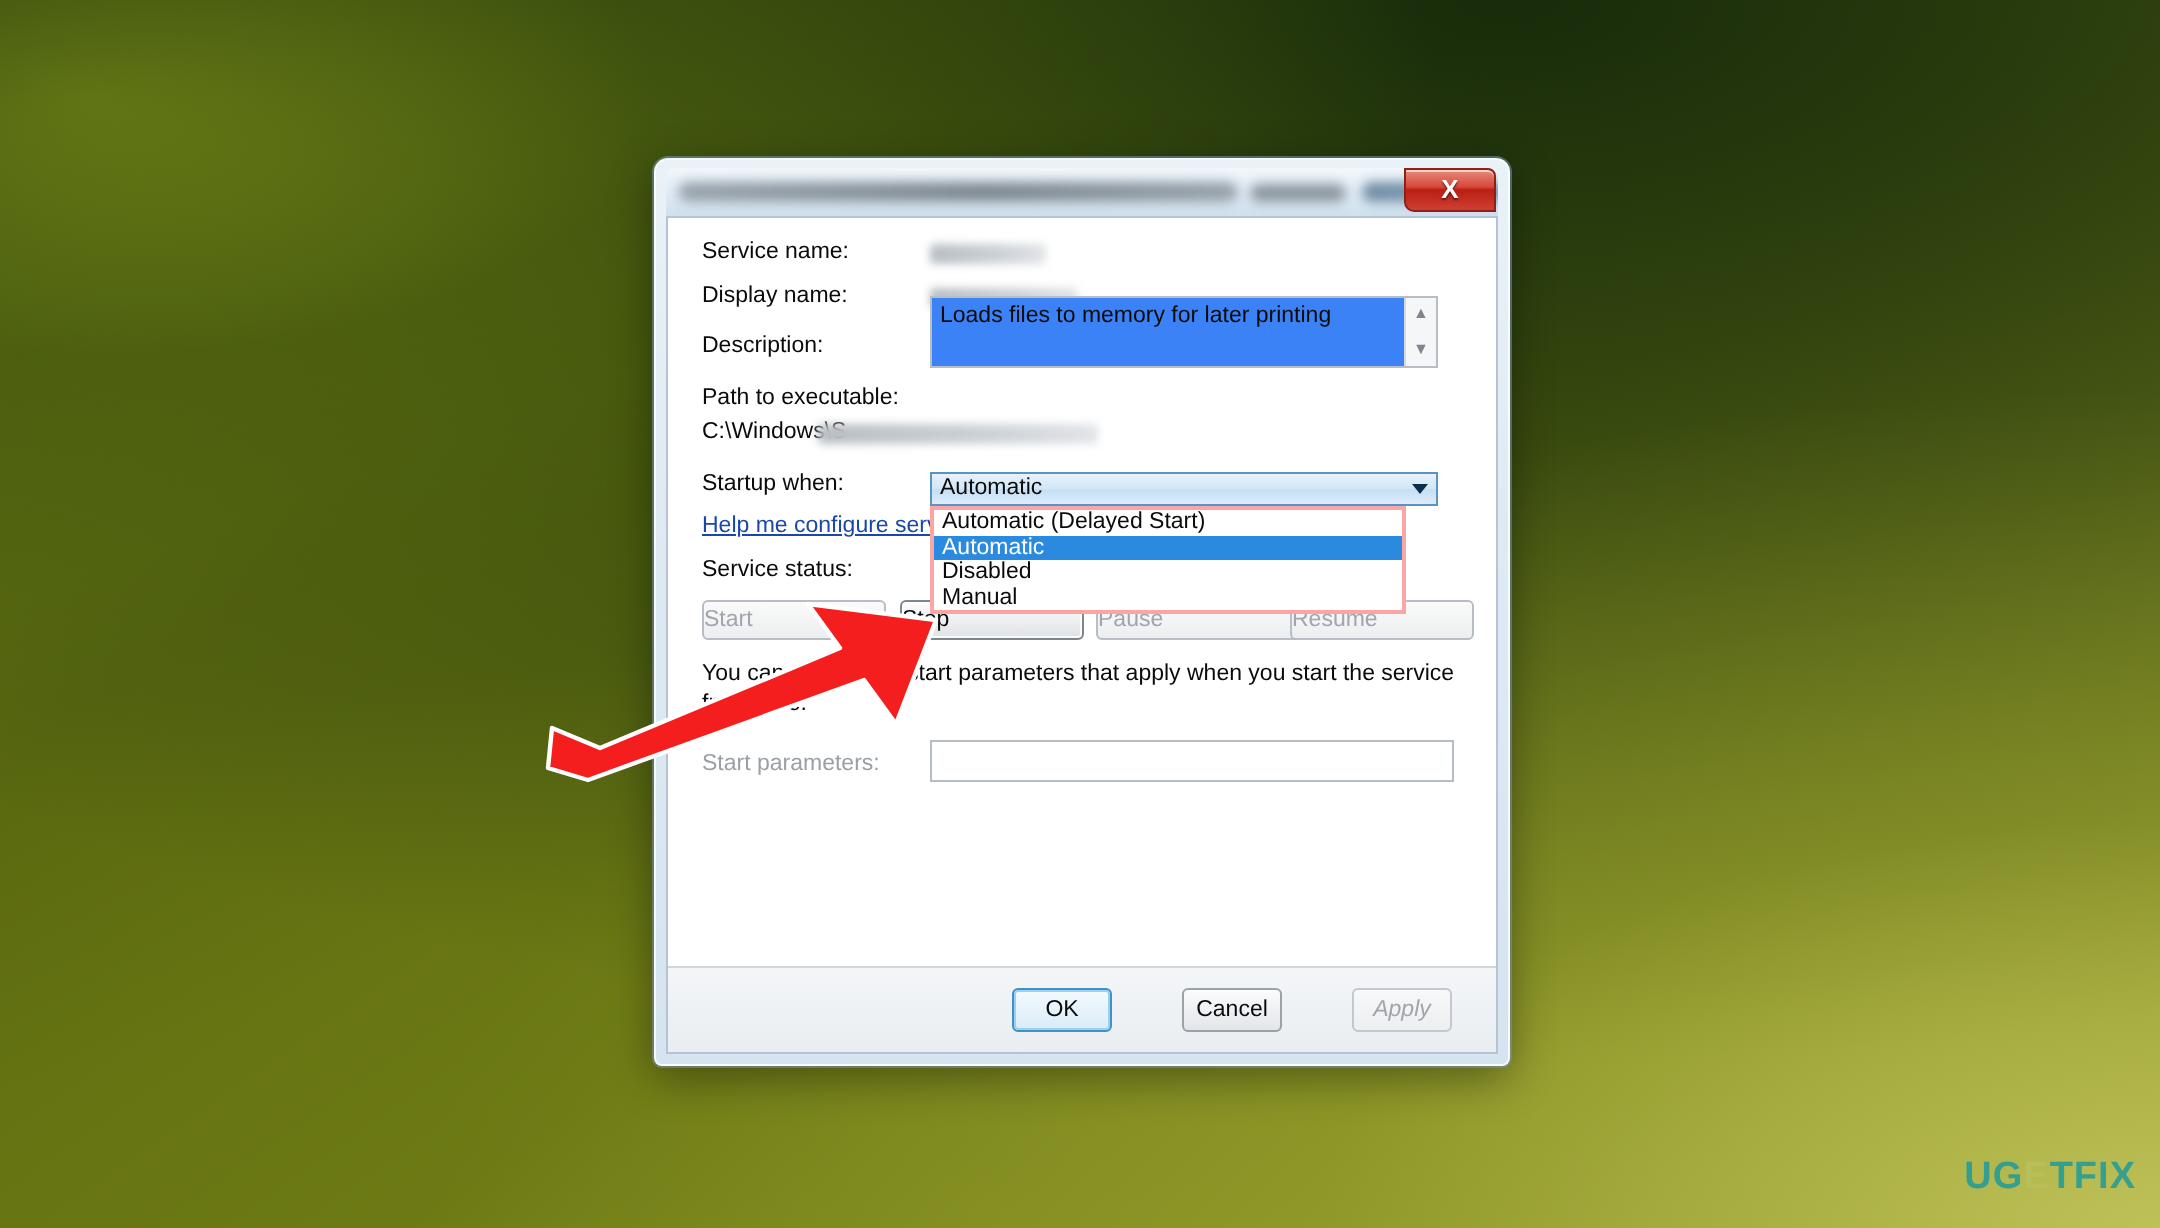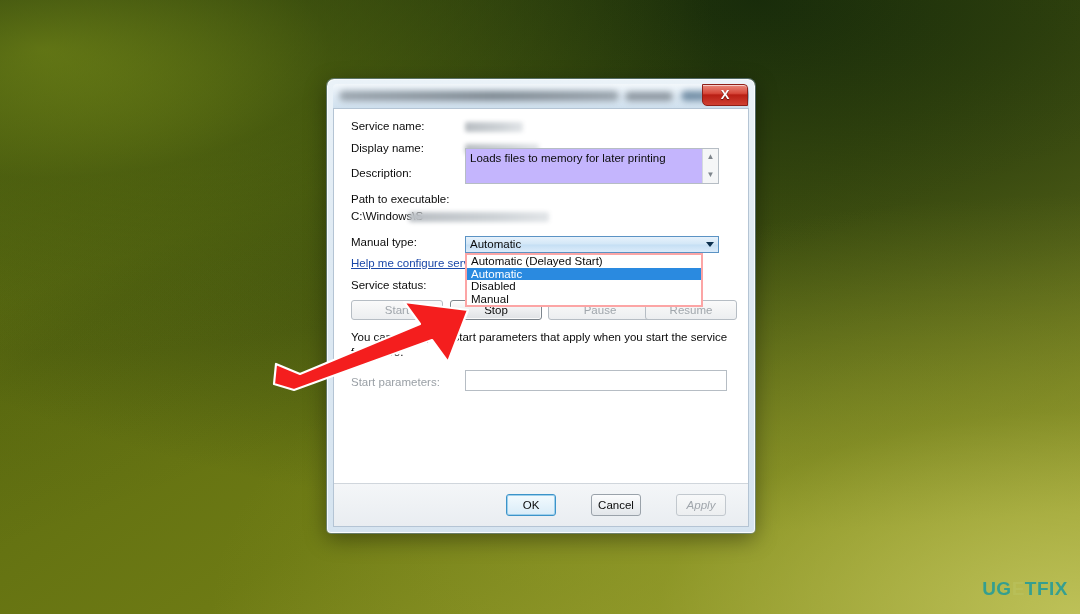--- a/index.html
+++ b/index.html
@@ -72,21 +72,21 @@
     border-bottom:1px solid #fff;z-index:3;
   }
   
   #form{position:absolute;left:0;top:22px;right:0;bottom:42px;background:#fff;}
   .lbl{position:absolute;font-size:11.5px;color:#0b0b0b;white-space:nowrap;}
   .lbl.dim{color:#9aa0a6;text-align:center;}
   .blurfield{position:absolute;height:10px;border-radius:2px;filter:blur(2.2px);
              background:linear-gradient(90deg,#b9bec3,#cdd2d6 60%,#e2e5e8);}
   #descbox{
     position:absolute;left:131px;top:17px;width:254px;height:36px;
-    border:1px solid #b6bdc4;box-sizing:border-box;background:#c4b5fd;
+    border:1px solid #b6bdc4;box-sizing:border-box;background:#3b82f6;
   }
   #desctext{position:absolute;left:4px;top:3px;font-size:11.5px;color:#0b0b0b;white-space:nowrap;}
   #descscroll{
     position:absolute;right:0;top:0;width:15px;height:34px;
     background:#f5f6f7;border-left:1px solid #d4d9de;
   }
   .sbtn{position:absolute;left:0;width:15px;height:16px;color:#7e858c;font-size:8px;text-align:center;line-height:16px;}
   .sbtn.up{top:0;}
   .sbtn.dn{top:18px;}
   
@@ -100,21 +100,21 @@
     border-left:4px solid transparent;border-right:4px solid transparent;border-top:5px solid #0b2f4d;}
   #droplist{
     position:absolute;left:131px;top:122px;width:238px;
     background:#fff;border:2px solid #fca5a5;box-sizing:border-box;z-index:20;
   }
   .dopt{height:12.5px;line-height:12.5px;font-size:11.5px;color:#0b0b0b;padding:0 0 0 4px;white-space:nowrap;}
   .dopt.sel{background:#2a8ae0;color:#fff;}
   #helplink{position:absolute;left:17px;top:126px;font-size:11.5px;color:#1b48a8;text-decoration:underline;white-space:nowrap;}
   
   .svcbtn{
-    position:absolute;top:169px;height:20px;line-height:19px;text-align:center;
+    position:absolute;top:169px;height:20px;line-height:19px;
     font-size:11.5px;border:1px solid #b6bdc4;box-sizing:border-box;border-radius:3px;
     background:linear-gradient(180deg,#fafafa,#eceef0);color:#a0a6ac;
   }
   .svcbtn.enabled{color:#0b0b0b;border-color:#7d858d;
     background:linear-gradient(180deg,#fdfdfd,#dfe2e5);box-shadow:inset 0 0 0 1px rgba(255,255,255,.8);}
   #hinttext{position:absolute;left:17px;top:199px;width:392px;font-size:11.5px;color:#0b0b0b;line-height:15px;}
   #paramsbox{
     position:absolute;left:131px;top:239px;width:262px;height:21px;
     border:1px solid #b6bdc4;box-sizing:border-box;background:#fff;
   }
@@ -174,21 +174,21 @@
         <div id="descscroll">
           <div class="sbtn up">▲</div>
           <div class="sbtn dn">▼</div>
         </div>
       </div>
 
       <div class="lbl" style="left:17px;top:62px;">Path to executable:</div>
       <div class="lbl" style="left:17px;top:79px;">C:\Windows\S</div>
       <div class="blurfield" style="left:75px;top:81px;width:140px;"></div>
 
-      <div class="lbl" style="left:17px;top:105px;">Manual type:</div>
+      <div class="lbl" style="left:17px;top:105px;">Startup when:</div>
 
       <div id="combo">
         <div id="combotext">Automatic</div>
         <div id="comboarrow"></div>
       </div>
 
       <div id="droplist">
         <div class="dopt">Automatic (Delayed Start)</div>
         <div class="dopt sel">Automatic</div>
         <div class="dopt">Disabled</div>

